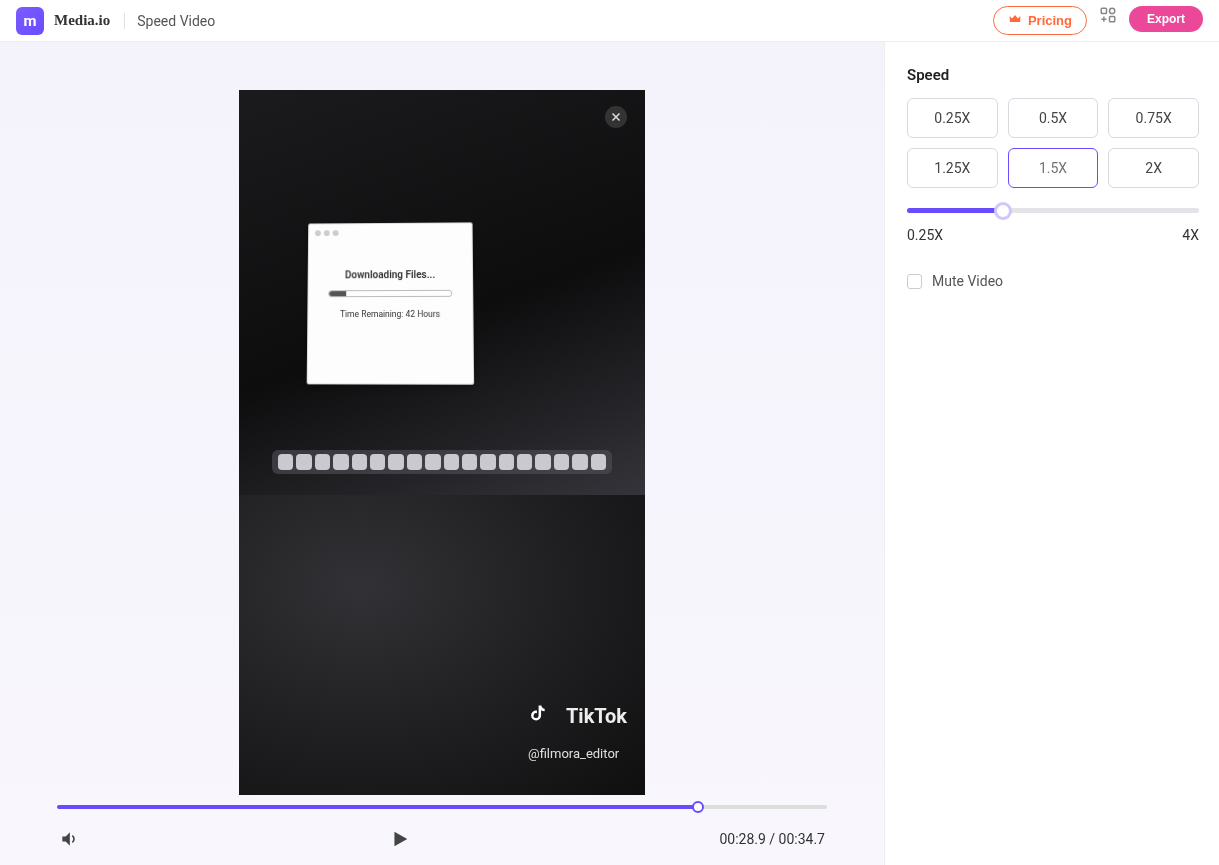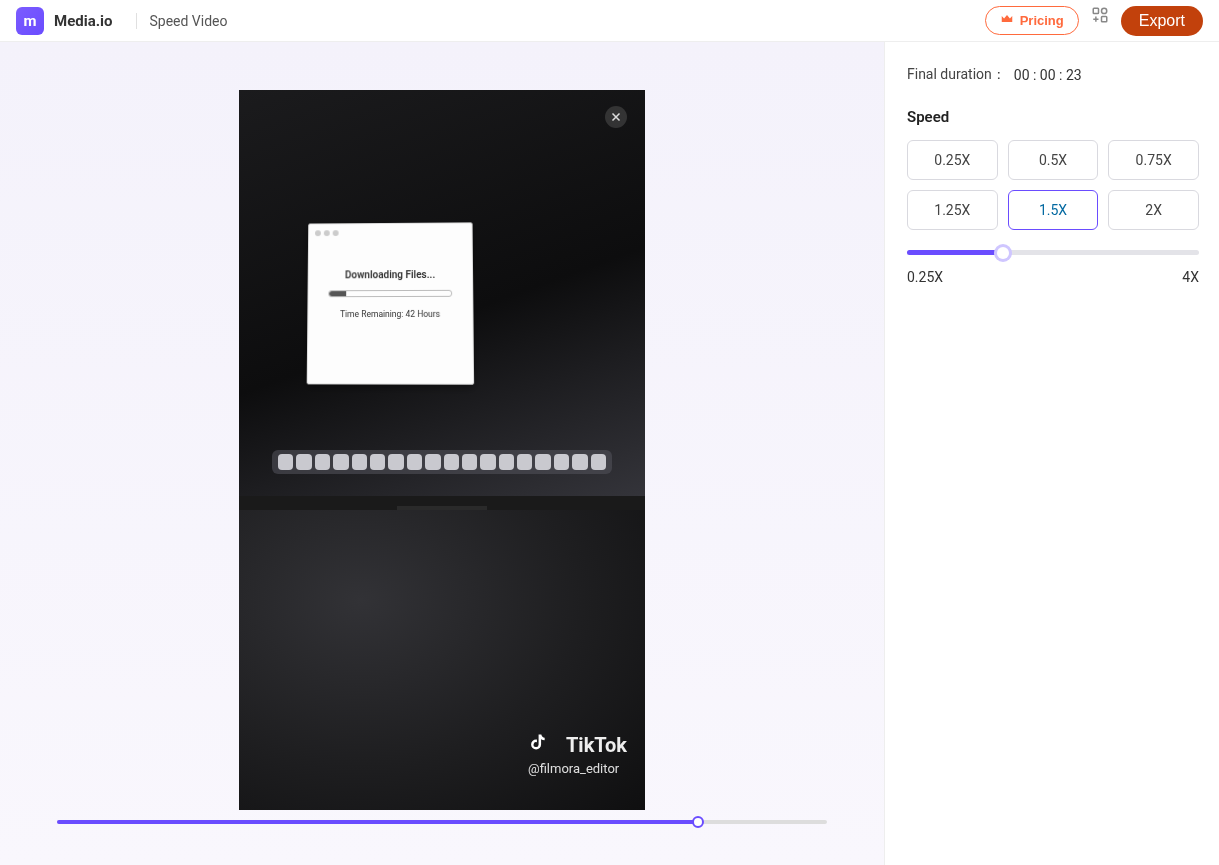--- a/index.html
+++ b/index.html
@@ -18,32 +18,32 @@
     align-items: center;
     padding: 0 16px;
     justify-content: space-between;
   }
   .header-left { display: flex; align-items: center; gap: 10px; }
   .logo {
     width: 28px; height: 28px; border-radius: 6px;
     background: linear-gradient(135deg,#7b5cff,#6a4cff);
     display:flex;align-items:center;justify-content:center;color:#fff;font-weight:700;font-size:15px;
   }
-  .brand { font-weight: 700; font-size: 15px; }
-  .subtool { font-size: 14px; color: #555; border-left: 1px solid #e0e0e0; padding-left: 12px; margin-left: 14px;}
+  .brand { font-weight: 700; font-size: 15px; font-family: Liberation Serif, serif; }
+  .subtool { font-size: 14px; color: #555; border-left: 1px solid #e0e0e0; padding-left: 12px; margin-left: 4px;}
   .header-right { display:flex; align-items:flex-start; gap:12px; }
   .pricing-btn {
     border: 1px solid #ff6a3d; color:#ff6a3d; font-weight:600; font-size:13px;
     border-radius: 999px; padding: 5px 14px; background:#fff; display:flex; align-items:center; gap:6px;
     cursor:pointer;
   }
   .crown { color:#ff6a3d; }
   .apps-icon { color:#888; cursor:pointer; display:flex; }
   .export-btn {
-    background:#c2410c; color:#fff; font-weight:400; font-size:16px;
+    background:#ec4899; color:#fff; font-weight:700; font-size:12px;
     border:none; border-radius:999px; padding:6px 18px; cursor:pointer;
   }
   .workspace { display:flex; height: calc(865px - 42px); }
   .preview-area {
     flex:1; background: linear-gradient(180deg,#f4f2fb 0%, #f9f7fd 100%);
     display:flex; flex-direction:column; align-items:center;
     padding: 48px 32px 8px 32px;
     position:relative; border-right:1px solid #eee;
   }
   .video-frame {
@@ -82,21 +82,21 @@
   .db-title{ text-align:center; margin-top:34px; font-weight:600; font-size:10px; }
   .db-bar{ margin:10px 14px 0 14px; height:7px; border:1px solid #bbb; border-radius:3px; position:relative;}
   .db-bar::before{content:"";position:absolute;left:0;top:0;bottom:0;width:14%;background:#555;border-radius:3px 0 0 3px;}
   .db-time{ text-align:center; margin-top:12px; font-size:8.5px;}
   .bedding { position:absolute; bottom:0; left:0; right:0; height:300px;
     background: radial-gradient(ellipse at 30% 30%, #323236 0%, #1e1e20 55%, #0f0f10 100%);
     filter: blur(0.6px);
   }
   .tiktok-tag { position:absolute; bottom:34px; right:18px; text-align:left; }
   .tiktok-row{display:flex;align-items:center;gap:18px;font-weight:700;font-size:20px;}
-  .tiktok-handle{font-size:13px;opacity:0.92;margin-top:4px;}
+  .tiktok-handle{font-size:13px;opacity:0.92;margin-top:18px;}
   .player-bar { width:100%; max-width:770px; margin-top:10px; }
   .progress-track {
     position:relative; height:4px; background:#ddd; border-radius:2px; cursor:pointer;
   }
   .progress-fill {
     position:absolute; left:0; top:0; bottom:0; width:83.3%; background:#6a4cff; border-radius:2px;
   }
   .progress-knob {
     position:absolute; top:50%; left:83.3%; transform:translate(-50%,-50%);
     width:12px;height:12px;border-radius:50%;background:#fff;border:2px solid #6a4cff;
@@ -112,21 +112,21 @@
   .side-panel { width:334px; padding:24px 20px 20px 22px; font-size:14px; color:#333; overflow:auto;}
   .duration-row { display:flex; gap:8px; align-items:center; margin-bottom:24px; font-size:14px;}
   .duration-row .lbl{color:#444;}
   .duration-row .val{color:#333;}
   .section-title{ font-weight:600; margin-bottom:14px; font-size:15px; color:#222;}
   .speed-grid{ display:grid; grid-template-columns:repeat(3, 1fr); gap:10px; margin-bottom:20px;}
   .speed-btn{
     border:1px solid #d9d9df; background:#fff; border-radius:6px; height:40px;
     display:flex;align-items:center;justify-content:center; font-size:14px; color:#444; cursor:pointer;
   }
-  .speed-btn.selected{ border-color:#6a4cff; color:#0369a1; }
+  .speed-btn.selected{ border-color:#6a4cff; color:#737373; }
   .slider-box{ margin-bottom:30px; }
   .slider-track{ position:relative; height:5px; background:#e3e3e8; border-radius:3px; cursor:pointer;}
   .slider-fill{position:absolute;left:0;top:0;bottom:0;width:33%;background:#6a4cff;border-radius:3px;}
   .slider-knob{position:absolute;top:50%;left:33%;transform:translate(-50%,-50%);
     width:12px;height:12px;border-radius:50%;background:#fff;box-shadow:0 0 0 3px #cfc6ff;}
   .slider-labels{display:flex;justify-content:space-between;margin-top:14px;font-size:14px;color:#333;}
   .checkbox-row{display:flex;align-items:center;gap:10px;margin-top:10px;cursor:pointer;color:#555;font-size:14px;}
   .chk{width:15px;height:15px;border:1.5px solid #ccc;border-radius:3px;background:#fff;}
 </style>
 </head>
@@ -214,28 +214,46 @@
         </div>
         <div class="tiktok-handle">@filmora_editor</div>
       </div>
     </div>
 
     <div class="player-bar">
       <div class="progress-track">
         <div class="progress-fill" style="width: 83.3%;"></div>
         <div class="progress-knob" style="left: 83.3%;"></div>
       </div>
+      <div class="controls-row">
+        <div class="ctrl-left">
+          <span class="icon-btn">
+            <svg width="20" height="20" viewBox="0 0 24 24" fill="#444">
+                <path d="M4 9v6h4l5 5V4L8 9H4z"></path>
+                <path d="M16 8a5 5 0 010 8" fill="none" stroke="#444" stroke-width="2"></path>
+              </svg>
+          </span>
+        </div>
+        <div class="controls-wrap" style="flex:1;">
+          <span class="icon-btn play-btn">
+            <svg width="22" height="22" viewBox="0 0 24 24" fill="#444">
+                <path d="M7 4l14 8-14 8z"></path>
+              </svg>
+          </span>
+        </div>
+        <div class="ctrl-right">
+          <span class="timecode">
+            <span>00:28.9</span> / <span>00:34.7</span>
+          </span>
+        </div>
+      </div>
     </div>
   </div>
 
   <div class="side-panel">
-    <div class="duration-row">
-      <span class="lbl">Final duration：</span>
-      <span class="val">00 : 00 : 23</span>
-    </div>
 
     <div class="section-title">Speed</div>
     <div class="speed-grid" id="speed-grid">
         <div class="speed-btn">0.25X</div>
         <div class="speed-btn">0.5X</div>
         <div class="speed-btn">0.75X</div>
         <div class="speed-btn">1.25X</div>
         <div class="speed-btn selected">1.5X</div>
         <div class="speed-btn">2X</div>
       </div>
@@ -244,14 +262,18 @@
       <div class="slider-track">
         <div class="slider-fill" id="slider-fill" style="width: 33%;"></div>
         <div class="slider-knob" id="slider-knob" style="left: 33%;"></div>
       </div>
       <div class="slider-labels">
         <span>0.25X</span>
         <span>4X</span>
       </div>
     </div>
 
+    <label class="checkbox-row">
+      <span class="chk"></span>
+      <span>Mute Video</span>
+    </label>
   </div>
 </div>
 
 </body></html>

